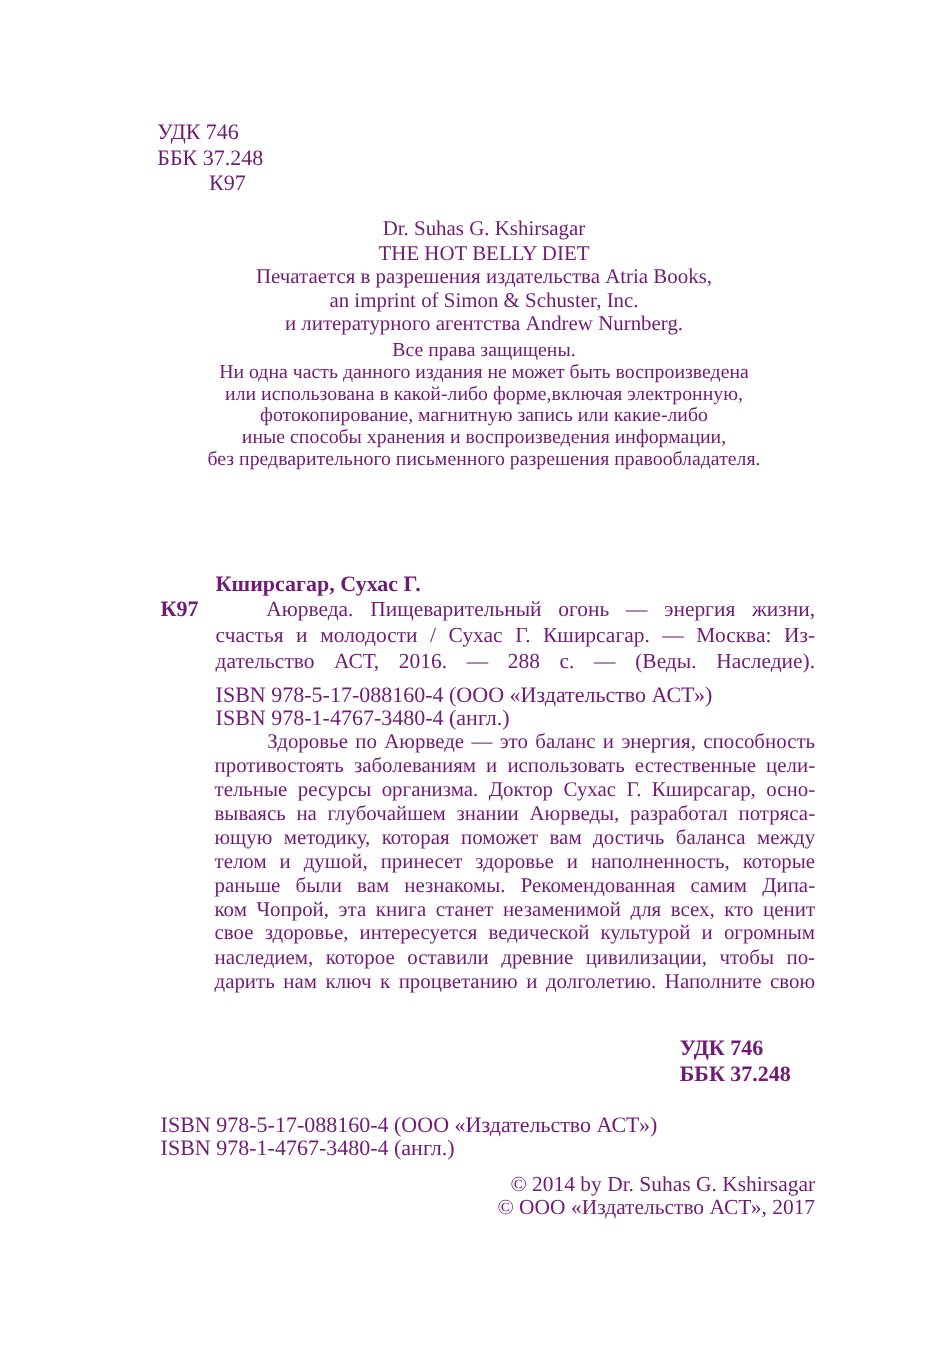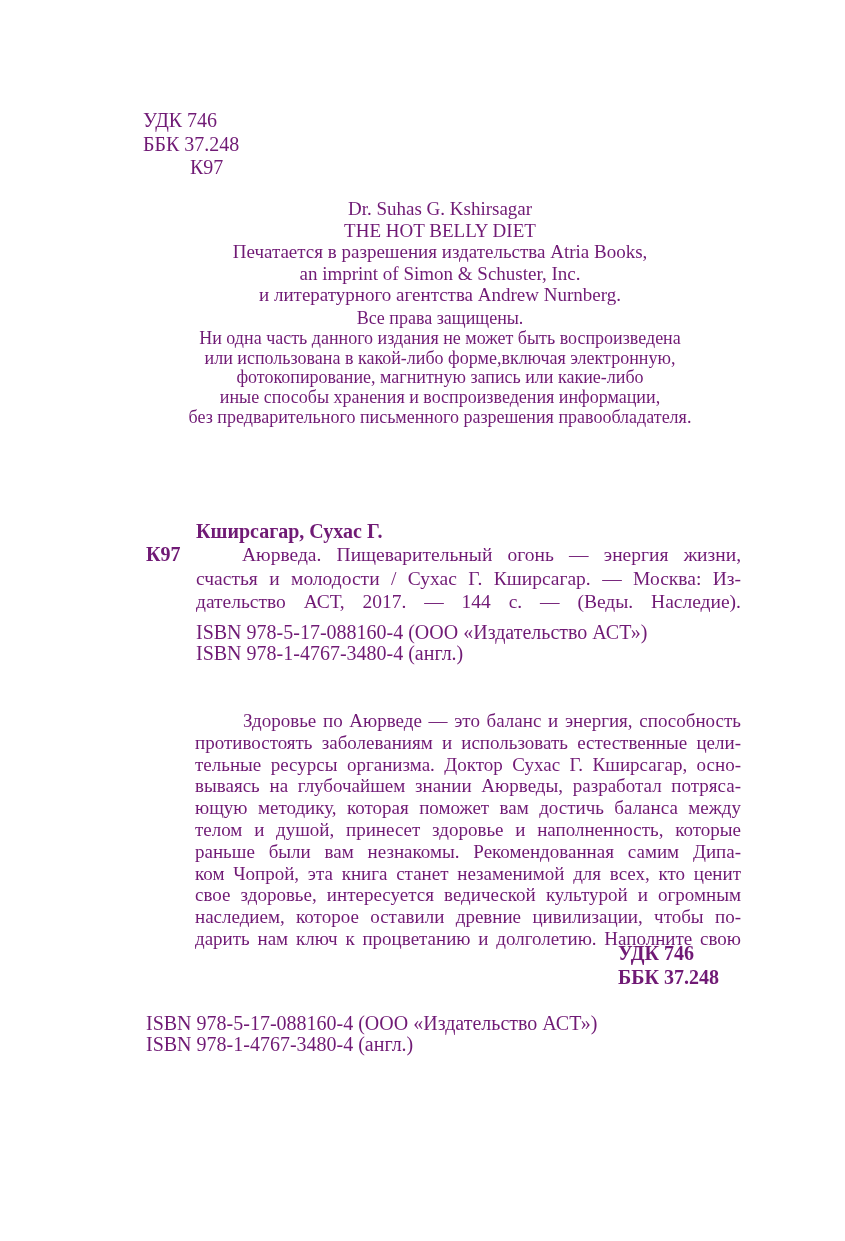--- a/index.html
+++ b/index.html
@@ -45,21 +45,21 @@
     font-size: 19.5px; line-height: 23.5px;
     text-indent: 46px;
   }
 
   .isbn-top {
     left: 196px; top: 622px;
     font-size: 20px; line-height: 21.3px;
   }
 
   .annotation {
-    left: 195px; top: 710px; width: 546px;
+    left: 195px; top: 664px; width: 546px;
     font-size: 19px; line-height: 21.8px;
     text-indent: 48px;
   }
   .annotation-last {
     left: 195px; top: 929.8px; width: 546px;
     font-size: 19px; line-height: 21.8px;
   }
 
   .bottom-codes {
     left: 618px; top: 942px;
@@ -100,21 +100,21 @@
 фотокопирование, магнитную запись или какие-либо
 иные способы хранения и воспроизведения информации,
 без предварительного письменного разрешения правообладателя.</div>
 
   <div class="abs bib-author">Кширсагар, Сухас Г.</div>
 
   <div class="abs bib-code">К97</div>
 
   <div class="abs bib-desc justify prelines">Аюрведа. Пищеварительный огонь — энергия жизни,
 счастья и молодости / Сухас Г. Кширсагар. — Москва: Из-
-дательство АСТ, 2017. — 144 с. — (Веды. Наследие).</div>
+дательство АСТ, 2016. — 288 с. — (Веды. Наследие).</div>
 
   <div class="abs isbn-top prelines">ISBN 978-5-17-088160-4 (ООО «Издательство АСТ»)
 ISBN 978-1-4767-3480-4 (англ.)</div>
 
   <div class="abs annotation justify prelines">Здоровье по Аюрведе — это баланс и энергия, способность
 противостоять заболеваниям и использовать естественные цели-
 тельные ресурсы организма. Доктор Сухас Г. Кширсагар, осно-
 вываясь на глубочайшем знании Аюрведы, разработал потряса-
 ющую методику, которая поможет вам достичь баланса между
 телом и душой, принесет здоровье и наполненность, которые
@@ -126,14 +126,16 @@
 
 
   <div class="abs bottom-codes">
     <div>УДК 746</div>
     <div>ББК 37.248</div>
   </div>
 
   <div class="abs isbn-bottom prelines">ISBN 978-5-17-088160-4 (ООО «Издательство АСТ»)
 ISBN 978-1-4767-3480-4 (англ.)</div>
 
+  <div class="abs copyright prelines">© 2014 by Dr. Suhas G. Kshirsagar
+© ООО «Издательство АСТ», 2017</div>
 
 </div>
 
 </body></html>

